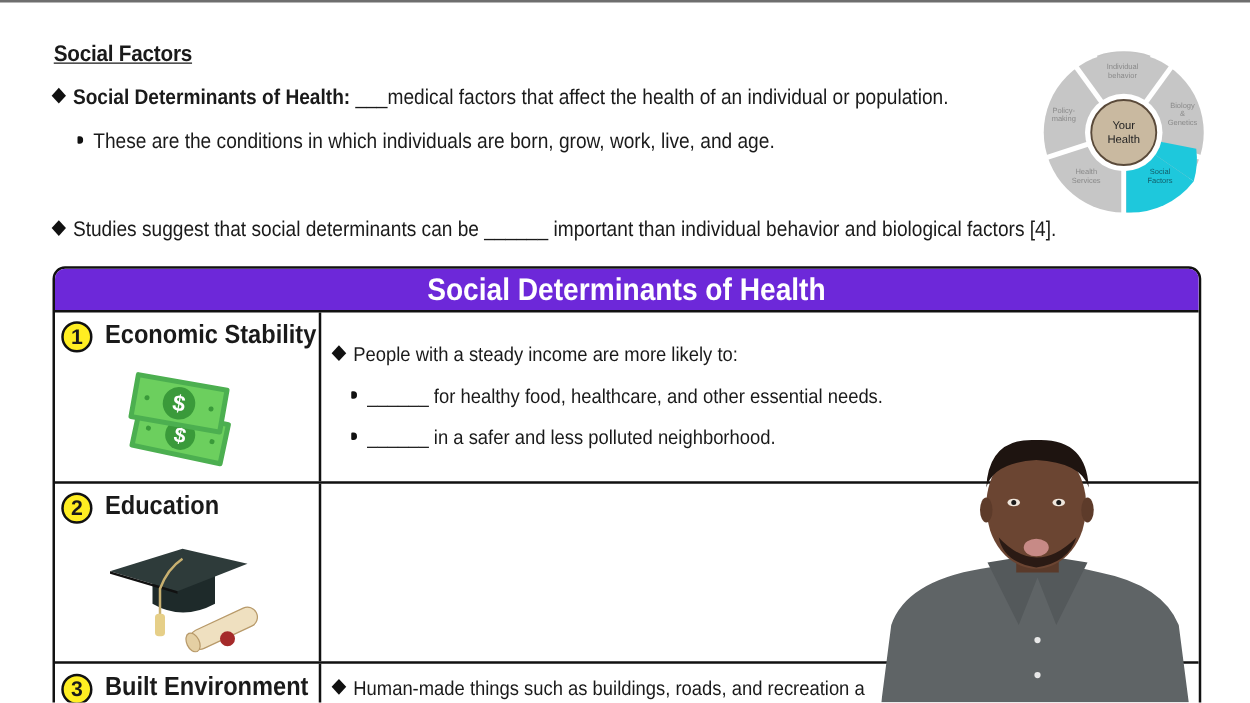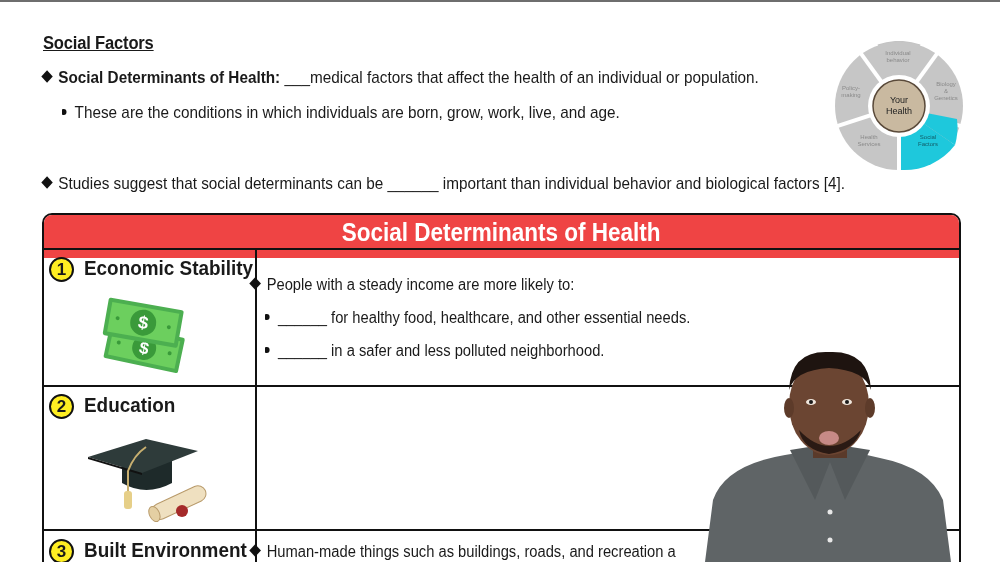--- a/index.html
+++ b/index.html
@@ -25,27 +25,27 @@
   
   .wheel { position:absolute; left:834px; top:41px; width:130px; height:130px; }
 
   
   .table {
     position:absolute; left:42px; top:213px; width:919px; height:360px;
     border:2px solid #111; border-radius:10px 10px 0 0; box-sizing:border-box;
     overflow:hidden;
   }
   .table-header {
-    height:43px; background:#ef4444; color:#fff;
+    height:33px; background:#6d28d9; color:#fff;
     font-size:25px; font-weight:bold; text-align:center; line-height:34px;
   }
   .table-header span { display:inline-block; transform:scaleX(0.9); }
   .row { position:absolute; left:0; width:915px; border-top:2px solid #111; box-sizing:border-box; }
   .row .left { position:absolute; left:0; top:0; width:213px; height:100%; border-right:2px solid #111; box-sizing:border-box; }
-  .row .right { position:absolute; left:197px; top:0; right:0; height:100%; }
+  .row .right { position:absolute; left:213px; top:0; right:0; height:100%; }
   .num {
     position:absolute; left:5px; top:7px; width:25px; height:25px; border-radius:50%;
     background:#ffee22; border:2px solid #111; box-sizing:border-box;
     font-weight:bold; font-size:17px; text-align:center; line-height:22px;
   }
   .cat-label {
     position:absolute; left:40px; top:6px; font-size:21px; font-weight:bold; white-space:nowrap;
     transform:scaleX(0.9); transform-origin:left;
   }
   .rline { position:absolute; font-size:16px; white-space:nowrap; transform:scaleX(0.92); transform-origin:left; }

